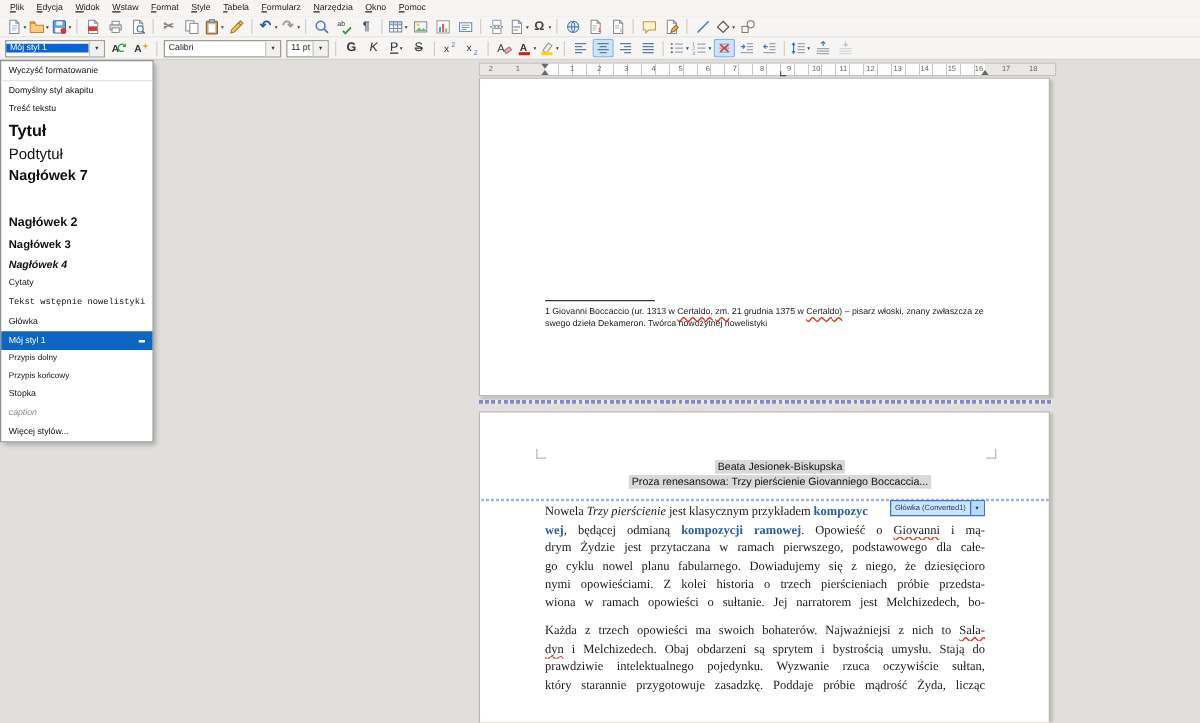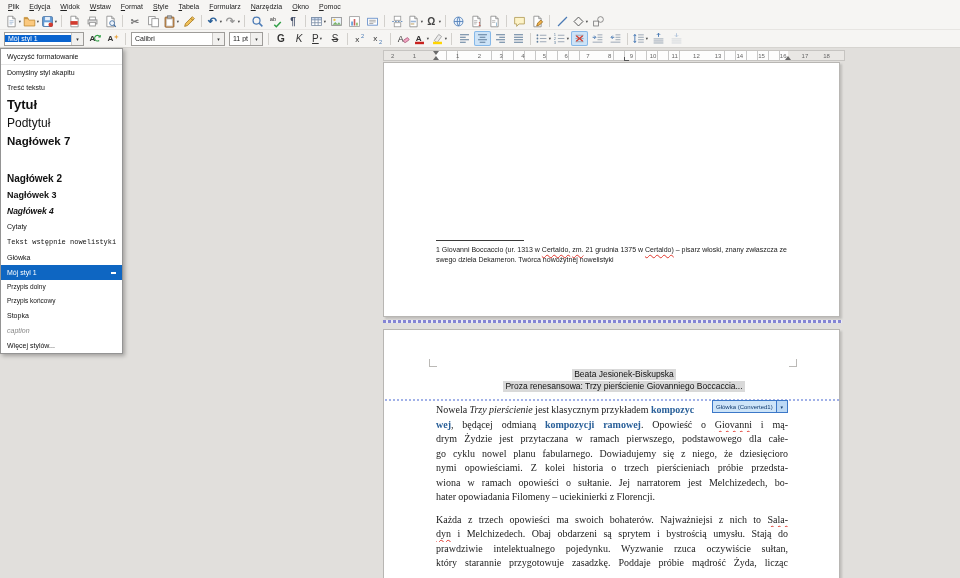--- a/index.html
+++ b/index.html
@@ -606,21 +606,20 @@
       <span class="starrow">▾</span>
     </div>
     <div id="pg2-body">
         <div class="para">
           <div class="bodyline lastline"><span>Nowela </span><span class="seg-i">Trzy pierścienie</span><span> jest klasycznym przykładem </span><span class="seg-bb">kompozyc</span></div>
           <div class="bodyline"><span class="seg-bb">wej</span><span>, będącej odmianą </span><span class="seg-bb">kompozycji ramowej</span><span>. Opowieść o </span><span class="seg-sq">Giovanni</span><span> i mą-</span></div>
           <div class="bodyline"><span>drym Żydzie jest przytaczana w ramach pierwszego, podstawowego dla całe-</span></div>
           <div class="bodyline"><span>go cyklu nowel planu fabularnego. Dowiadujemy się z niego, że dziesięcioro</span></div>
           <div class="bodyline"><span>nymi opowieściami. Z kolei historia o trzech pierścieniach próbie przedsta-</span></div>
           <div class="bodyline"><span>wiona w ramach opowieści o sułtanie. Jej narratorem jest Melchizedech, bo-</span></div>
-          <div class="bodyline lastline"><span>hater opowiadania Filomeny – uciekinierki z Florencji.</span></div>
         </div>
         <div class="para">
           <div class="bodyline"><span>Każda z trzech opowieści ma swoich bohaterów. Najważniejsi z nich to </span><span class="seg-sq">Sala-</span></div>
           <div class="bodyline"><span class="seg-sq">dyn</span><span> i Melchizedech. Obaj obdarzeni są sprytem i bystrością umysłu. Stają do</span></div>
           <div class="bodyline"><span>prawdziwie intelektualnego pojedynku. Wyzwanie rzuca oczywiście sułtan,</span></div>
           <div class="bodyline"><span>który starannie przygotowuje zasadzkę. Poddaje próbie mądrość Żyda, licząc</span></div>
         </div>
       </div>
   </div>
 </div>

